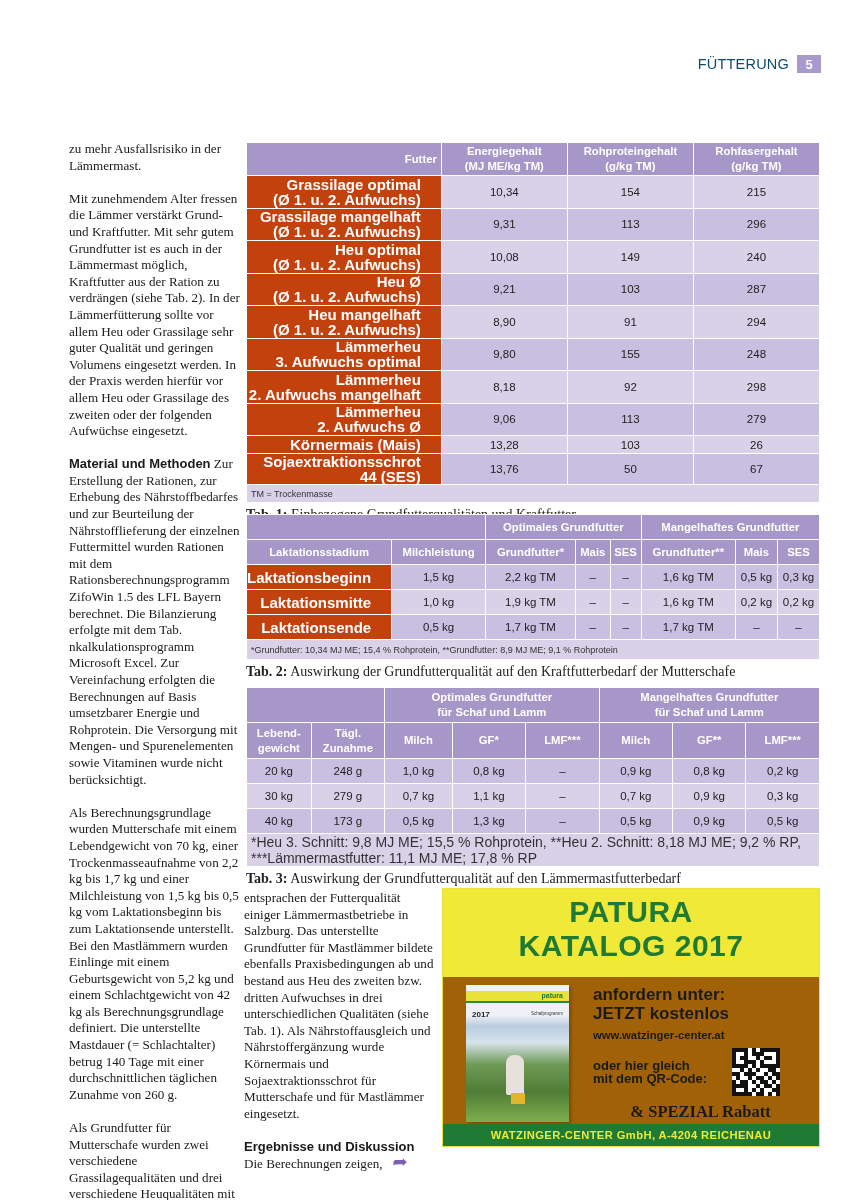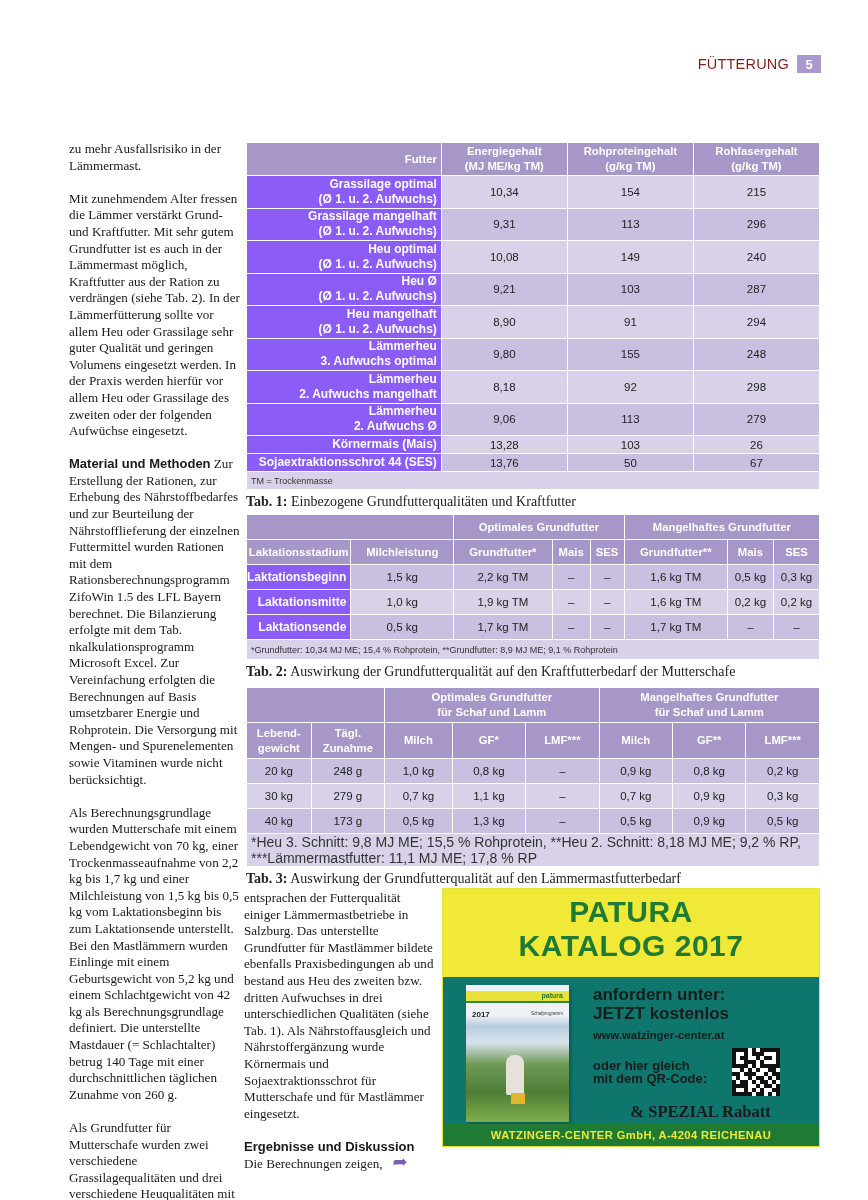--- a/index.html
+++ b/index.html
@@ -1,32 +1,32 @@
 <!DOCTYPE html>
 <html><head>
 <meta charset="utf-8">
 <style>
   * { box-sizing: border-box; margin: 0; padding: 0; }
   body { width: 868px; height: 1200px; background: #ffffff; position: relative; overflow: hidden; font-family: "Liberation Serif", serif; color: #1a1a1a; }
 
   .header { position: absolute; top: 55px; right: 47px; display: flex; align-items: center; gap: 8px; }
-  .header-title { font-family: "Liberation Sans", sans-serif; font-size: 14.5px; color: #7f1d1d; letter-spacing: 0.2px; padding-left: 12px; }
+  .header-title { font-family: "Liberation Sans", sans-serif; font-size: 14.5px; color: #0c4a6e; letter-spacing: 0.2px; padding-left: 12px; }
   .page-num { background: #a999cc; color: #fff; font-family: "Liberation Sans", sans-serif; font-weight: bold; font-size: 13px; width: 24px; height: 18px; display: flex; align-items: center; justify-content: center; }
 
   .col-left { position: absolute; left: 53px; top: 141px; width: 188px; font-size: 13.1px; line-height: 16.6px; }
   .col-left p { margin-bottom: 16.6px; margin-left: 16px; }
   .col-mid { position: absolute; left: 244px; top: 890px; width: 192px; font-size: 13.1px; line-height: 16.6px; }
   .col-mid p { margin-bottom: 16.6px; }
   .subhead { font-family: "Liberation Sans", sans-serif; font-weight: bold; font-size: 13px; }
   .cont-arrow { display: inline-block; color: #7a5fb0; font-size: 18px; line-height: 12px; margin-left: 10px; font-family: "DejaVu Sans", sans-serif; }
 
   table { border-collapse: collapse; font-family: "Liberation Sans", sans-serif; }
   td, th { border: 1.5px solid #ffffff; }
   .t-head { background: #a697c8; color: #fff; font-weight: bold; font-size: 11.3px; text-align: center; }
-  .t-rowhead { background: #8b5cf6; color: #fff; font-weight: bold; font-size: 12px; text-align: right; padding-right: 4px; line-height: 15px; }
+  .t-rowhead { background: #c2410c; color: #fff; font-weight: bold; font-size: 15px; text-align: right; padding-right: 20px; line-height: 15px; }
   .t-cell-a { background: #d9d1e8; font-size: 11.5px; text-align: center; color: #222; }
   .t-cell-b { background: #c9bfe0; font-size: 11.5px; text-align: center; color: #222; }
   .t-note { background: #d9d1e8; font-size: 9px; color: #333; padding-left: 4px; text-align: left; }
   .caption { font-family: Liberation Serif, serif; font-size: 14px; color: #222; margin-top: 4px; }
   .caption b { font-weight: bold; }
 
   #tab1 { position: absolute; left: 246px; top: 142px; width: 574px; }
   #tab1 table { width: 574px; }
   #tab1 .t-head { height: 33px; line-height: 15px; }
   #tab1 .t-rowhead.two { height: 32.5px; }
@@ -38,21 +38,21 @@
   #tab2 .t-rowhead { text-align: right; height: 25px; }
   #tab2 .t-note { height: 20px; }
 
   #tab3 { position: absolute; left: 246px; top: 687px; width: 574px; }
   #tab3 table { width: 574px; }
   #tab3 .t-head.tall { height: 35px; line-height: 15px; }
   #tab3 .t-head.mid { height: 36px; line-height: 15px; }
   #tab3 .t-cell-a, #tab3 .t-cell-b { height: 25px; }
   #tab3 .t-note { height: 25px; font-size: 14px; }
 
-  .ad { position: absolute; left: 442px; top: 888px; width: 378px; height: 259px; border: 1px solid #e8e23a; background: #0f766e; }
+  .ad { position: absolute; left: 442px; top: 888px; width: 378px; height: 259px; border: 1px solid #e8e23a; background: #a16207; }
   .ad-top { background: #f0e937; height: 88px; text-align: center; font-family: "Liberation Sans", sans-serif; font-weight: bold; color: #1f7a33; font-size: 30px; line-height: 34px; padding-top: 6px; letter-spacing: 0.5px; }
   .ad-body { position: relative; height: 146px; }
   .ad-catalog { position: absolute; left: 23px; top: 8px; width: 103px; height: 137px; background: linear-gradient(#eef2f6 0%, #eef2f6 22%, #b9cde0 30%, #d7e2ea 42%, #6e9a55 58%, #4f7d36 78%, #7fae4d 100%); box-shadow: 2px 2px 3px rgba(0,0,0,0.25); }
   .ad-catalog .cat-band { position: absolute; left: 0; right: 0; top: 6px; height: 12px; background: #e9e23a; border-bottom: 2px solid #2a8b3e; }
   .ad-catalog .cat-brand { position: absolute; right: 6px; top: 7px; font-family: "Liberation Sans", sans-serif; font-size: 7px; font-weight: bold; color: #1f7a33; }
   .ad-catalog .cat-year { position: absolute; left: 6px; top: 25px; font-family: "Liberation Sans", sans-serif; font-size: 8px; font-weight: bold; color: #222; }
   .ad-catalog .cat-sub { position: absolute; right: 6px; top: 26px; font-family: "Liberation Sans", sans-serif; font-size: 4.5px; color: #333; }
   .ad-catalog .cat-person { position: absolute; left: 40px; top: 70px; width: 18px; height: 40px; background: #e6e1da; border-radius: 8px 8px 2px 2px; }
   .ad-catalog .cat-bucket { position: absolute; left: 45px; top: 108px; width: 14px; height: 11px; background: #e2b52a; }
   .ad-right { position: absolute; left: 150px; top: 8px; width: 225px; font-family: "Liberation Sans", sans-serif; font-weight: bold; color: #1a1a1a; }

